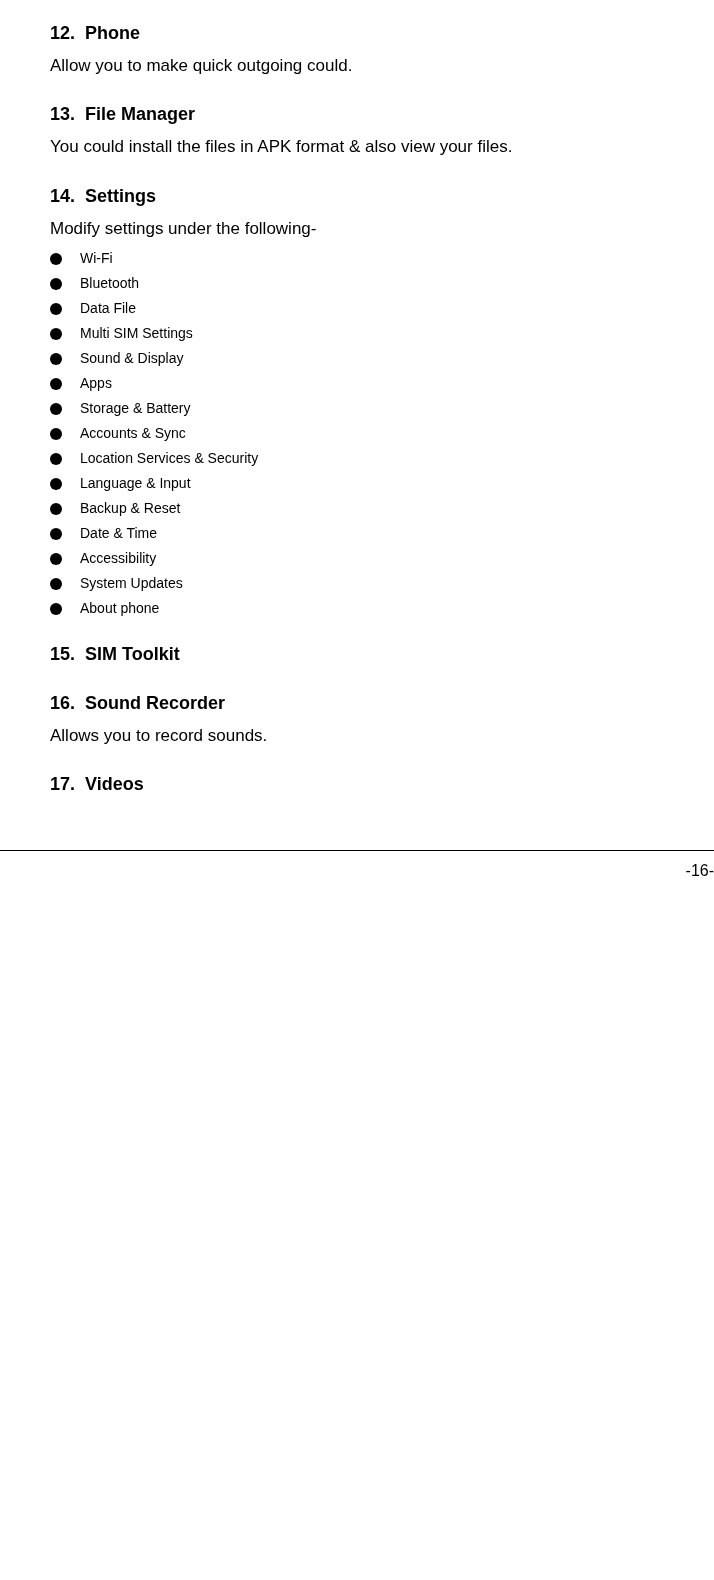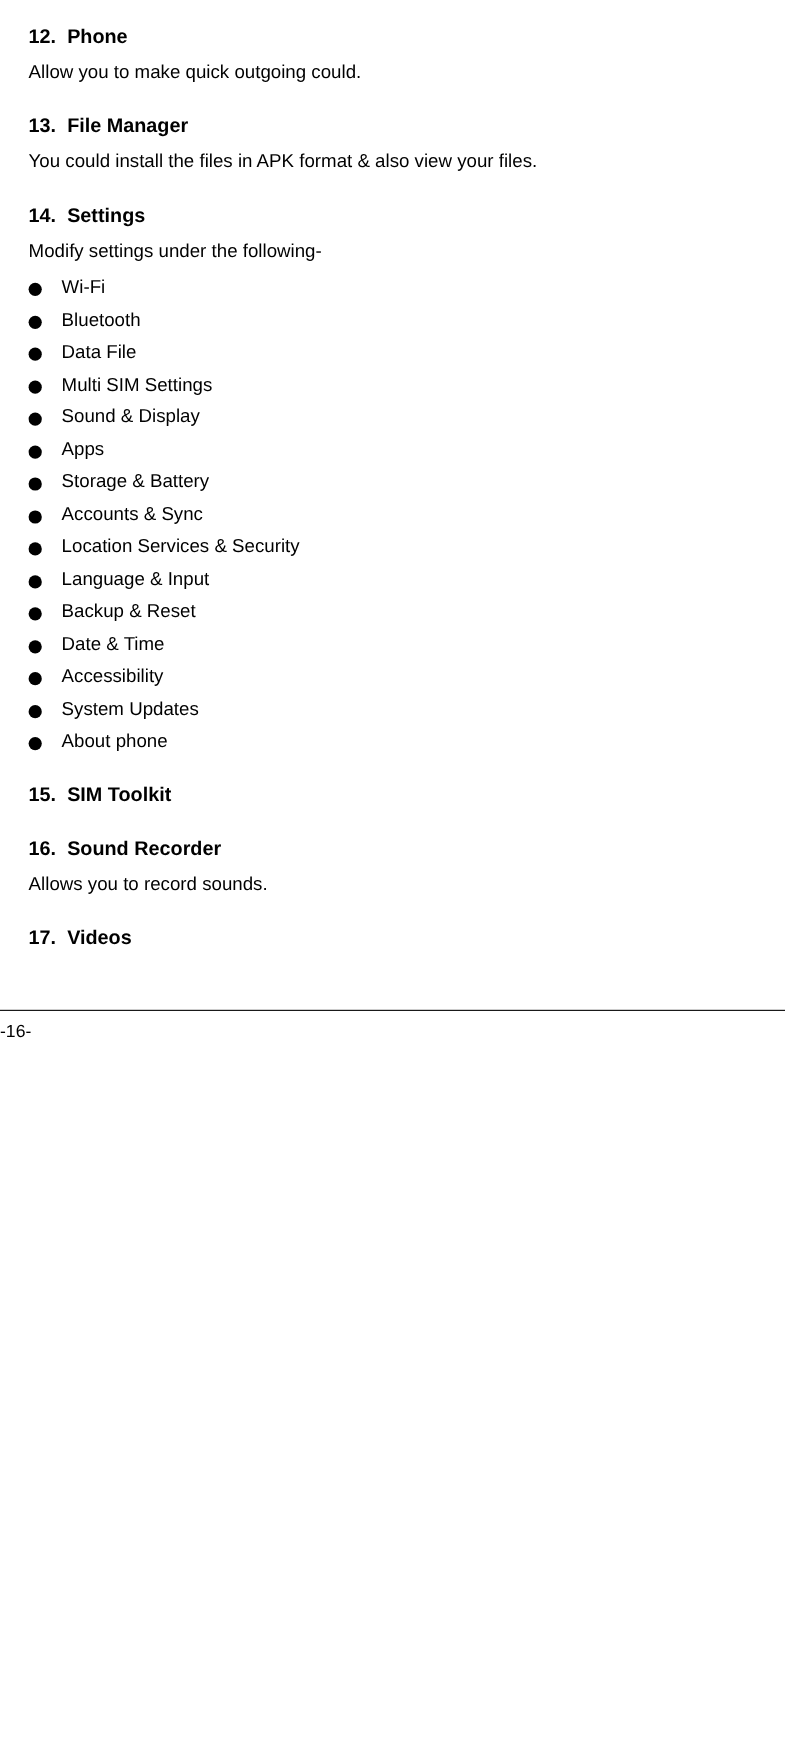--- a/index.html
+++ b/index.html
@@ -12,21 +12,21 @@
       width: 714px;
       min-height: 1580px;
       background: #ffffff;
       font-family: Arial, sans-serif;
       font-size: 17px;
       color: #000000;
       line-height: 1.5;
     }
 
     .page-content {
-      padding: 20px 40px 20px 26px;
+      padding: 20px 40px 20px 50px;
     }
 
     .section {
       margin-bottom: 22px;
     }
 
     .section-heading {
       font-weight: bold;
       font-size: 18px;
       margin-bottom: 6px;
@@ -38,39 +38,39 @@
     }
 
     .bullet-list {
       list-style: none;
       margin: 6px 0 0 0;
       padding: 0;
     }
 
     .bullet-list li {
       display: flex;
-      align-items: center;
+      align-items: flex-start;
       margin-bottom: 4px;
-      font-size: 17px;
+      font-size: 14px;
     }
 
     .bullet-dot {
       display: inline-block;
       width: 12px;
       height: 12px;
       background: #000;
       border-radius: 50%;
       margin-right: 18px;
       margin-top: 5px;
       flex-shrink: 0;
     }
 
     .page-footer {
       border-top: 1px solid #000;
-      text-align: left;
+      text-align: right;
       padding: 8px 0;
       font-size: 16px;
       margin-top: 10px;
     }
   </style>
 </head>
 <body>
 
 <div class="page-content">
   <div id="sections-container">

